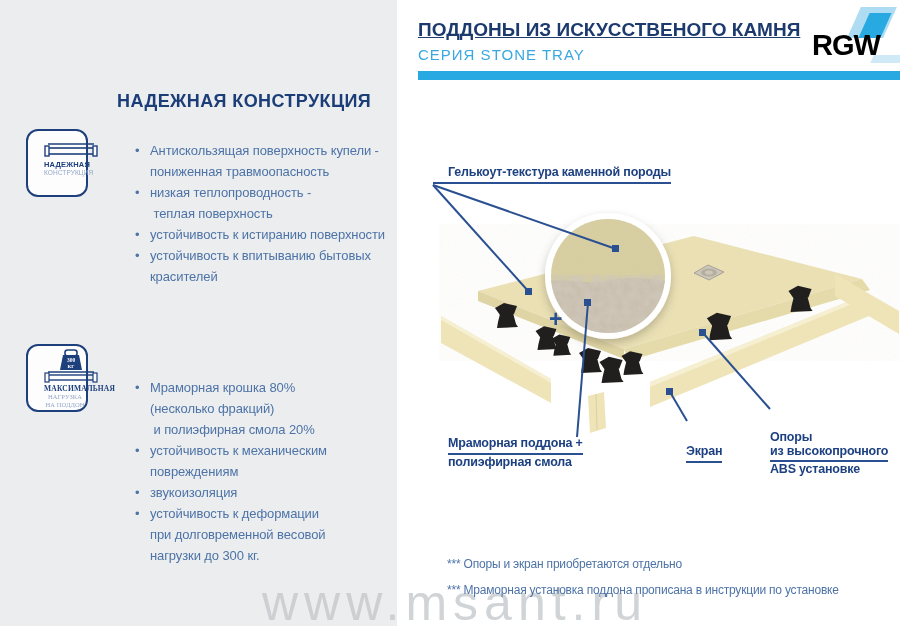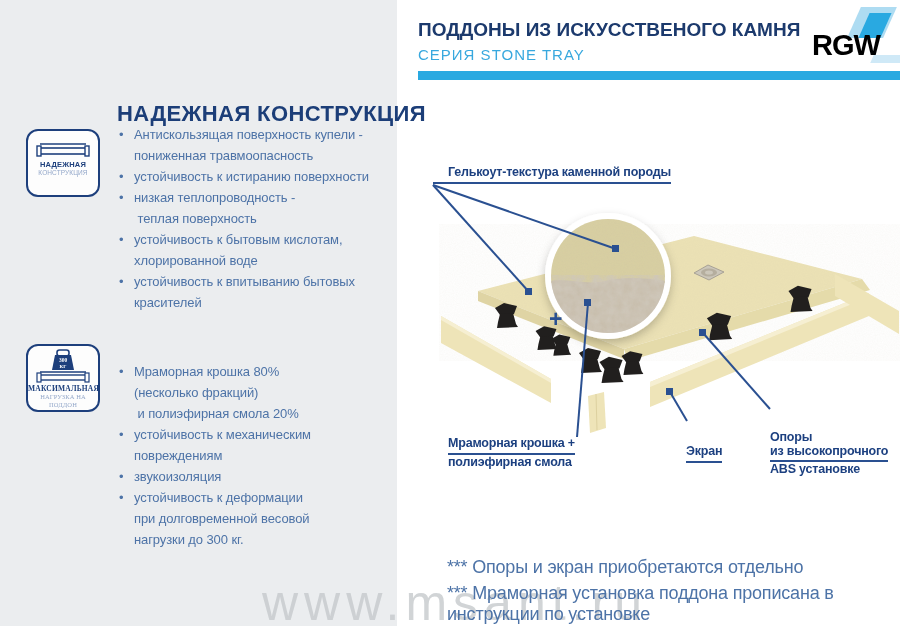--- a/index.html
+++ b/index.html
@@ -1,63 +1,63 @@
 <!DOCTYPE html>
 <html><head>
 <meta charset="utf-8">
 <style>
   html,body{margin:0;padding:0;background:#fff;}
   .page{position:relative;width:900px;height:626px;background:#ffffff;overflow:hidden;
         font-family:"Liberation Sans",sans-serif;}
   .left-bg{position:absolute;left:0;top:0;width:397px;height:626px;background:#ebedef;}
 
   
-  .title{position:absolute;left:418px;top:19px;font-size:19px;font-weight:bold;color:#1c3a6d;letter-spacing:0;}
+  .title{position:absolute;left:418px;top:19px;font-size:19px;font-weight:bold;color:#1c3a6d;letter-spacing:0;text-decoration:underline;}
   .subtitle{position:absolute;left:418px;top:46px;font-size:15px;font-weight:normal;color:#38a8de;letter-spacing:1px;}
   .accent-bar{position:absolute;left:418px;top:71px;width:482px;height:9px;background:#29a9e1;}
 
   
   .logo{position:absolute;left:812px;top:5px;width:88px;height:62px;}
   .logo .p1{position:absolute;left:42px;top:2px;width:36px;height:31px;background:#aedcf2;transform:skewX(-24deg);}
   .logo .p2{position:absolute;left:52px;top:8px;width:22px;height:25px;background:#29a9e1;transform:skewX(-24deg);}
   .logo .p3{position:absolute;left:60px;top:50px;width:30px;height:8px;background:#cfe9f7;transform:skewX(-24deg);}
   .logo .txt{position:absolute;left:0;top:24px;font-size:29px;font-weight:bold;color:#000000;letter-spacing:-1px;}
 
   
-  .heading{position:absolute;left:117px;top:101px;font-size:22px;font-weight:bold;color:#1c3e78;letter-spacing:.4px;text-align:center;}
-  ul.features{position:absolute;left:117px;margin:0;padding:0;list-style:none;width:272px;}
+  .heading{position:absolute;left:117px;top:91px;font-size:18px;font-weight:bold;color:#1c3e78;letter-spacing:.4px;text-align:center;}
+  ul.features{position:absolute;left:117px;margin:16px;padding:0;list-style:none;width:272px;}
   #features1{top:124px;}
   #features2{top:361px;}
   ul.features li{position:relative;padding-left:17px;font-size:13px;letter-spacing:-.1px;
       line-height:21px;color:#4d73a7;white-space:pre-line;}
   ul.features li::before{content:"\2022";position:absolute;left:2px;top:0;color:#4d73a7;}
 
   
-  .badge{position:absolute;left:26px;width:74px;height:68px;border:2.5px solid #1d3f7c;border-radius:12px;
-         background:#fdfdfd;box-sizing:border-box;text-align:center;}
+  .badge{position:absolute;left:26px;width:62px;height:68px;border:2.5px solid #1d3f7c;border-radius:12px;
+         background:#fdfdfd;box-sizing:border-box;text-align:center;padding-left:16px;}
   #badge1{top:129px;}
   #badge2{top:344px;font-family:Liberation Serif, serif;}
   .badge svg{display:block;margin:0 auto;}
   #badge1 svg{margin-top:9px;}
   #badge2 svg{margin-top:2px;}
   .badge .cap1{font-size:7.5px;font-weight:bold;color:#1d3f7c;line-height:9px;letter-spacing:.2px;}
   .badge .cap2{font-size:6.5px;color:#94a8ca;line-height:8px;letter-spacing:.1px;}
 
   
   .diagram-svg{position:absolute;left:430px;top:150px;width:470px;height:330px;}
   .dlabel{position:absolute;font-size:12.5px;font-weight:bold;color:#1c4080;letter-spacing:-.2px;line-height:15px;}
   .ul2{border-bottom:2.5px solid #2a5091;padding-bottom:2px;display:inline-block;}
   #label-gelcoat{left:433px;top:165px;padding-left:15px;}
   #label-marble{left:448px;top:436px;}
   #label-screen{left:686px;top:416px;margin-top:28px;}
   #label-supports{left:770px;top:398px;line-height:14px;margin-top:32px;}
   .plus{position:absolute;left:549px;top:306px;font-size:23px;font-weight:bold;color:#2a5091;}
 
   
-  .footnote{position:absolute;left:447px;font-size:18px;color:#4d73a7;letter-spacing:-.2px;z-index:6;}
+  .footnote{position:absolute;left:447px;font-size:12px;color:#4d73a7;letter-spacing:-.2px;z-index:6;}
   #footnote1{top:557px;}
   #footnote2{top:583px;}
 
   .watermark{position:absolute;left:262px;top:574px;font-size:50px;color:#c6cacd;opacity:.8;
              letter-spacing:6px;z-index:5;font-weight:normal;}
 </style>
 </head>
 <body>
 
 <div class="page">
@@ -98,25 +98,23 @@
       <rect x="1" y="25" width="4" height="9" fill="#fdfdfd" stroke="#1d3f7c" stroke-width="1.2"></rect>
       <rect x="49" y="25" width="4" height="9" fill="#fdfdfd" stroke="#1d3f7c" stroke-width="1.2"></rect>
     </svg>
     <div class="cap1">МАКСИМАЛЬНАЯ</div>
     <div class="cap2">НАГРУЗКА НА ПОДДОН</div>
   </div>
 
   <ul class="features" id="features1">
       <li>Антискользящая поверхность купели -
 пониженная травмоопасность</li>
-      <li>устойчивость к истиранию поверхности</li>
       <li>низкая теплопроводность -
 &nbsp;теплая поверхность</li>
-      <li>устойчивость к бытовым кислотам,
-хлорированной воде</li>
+      <li>устойчивость к истиранию поверхности</li>
       <li>устойчивость к впитыванию бытовых
 красителей</li>
     </ul>
   <ul class="features" id="features2">
       <li>Мраморная крошка 80%
 (несколько фракций)
 &nbsp;и полиэфирная смола 20%</li>
       <li>устойчивость к механическим
 повреждениям</li>
       <li>звукоизоляция</li>
@@ -221,21 +219,21 @@
       <path d="M670,392 L687,421" fill="none"></path>
       <rect x="666" y="388" width="7" height="7" stroke="none"></rect>
       <path d="M703,333 L770,409" fill="none"></path>
       <rect x="699" y="329" width="7" height="7" stroke="none"></rect>
     </g>
   </svg>
 
   <div class="dlabel ul2" id="label-gelcoat">Гелькоут-текстура каменной породы</div>
 
   <div class="dlabel" id="label-marble">
-    <span class="ul2">Мраморная крошка +</span><br>
+    <span class="ul2">Мраморная поддона +</span><br>
     <span>полиэфирная смола</span>
   </div>
 
   <div class="dlabel" id="label-screen">
     <span class="ul2">Экран</span>
   </div>
 
   <div class="dlabel" id="label-supports">
     <span>Опоры</span><br>
     <span class="ul2">из высокопрочного</span><br>

